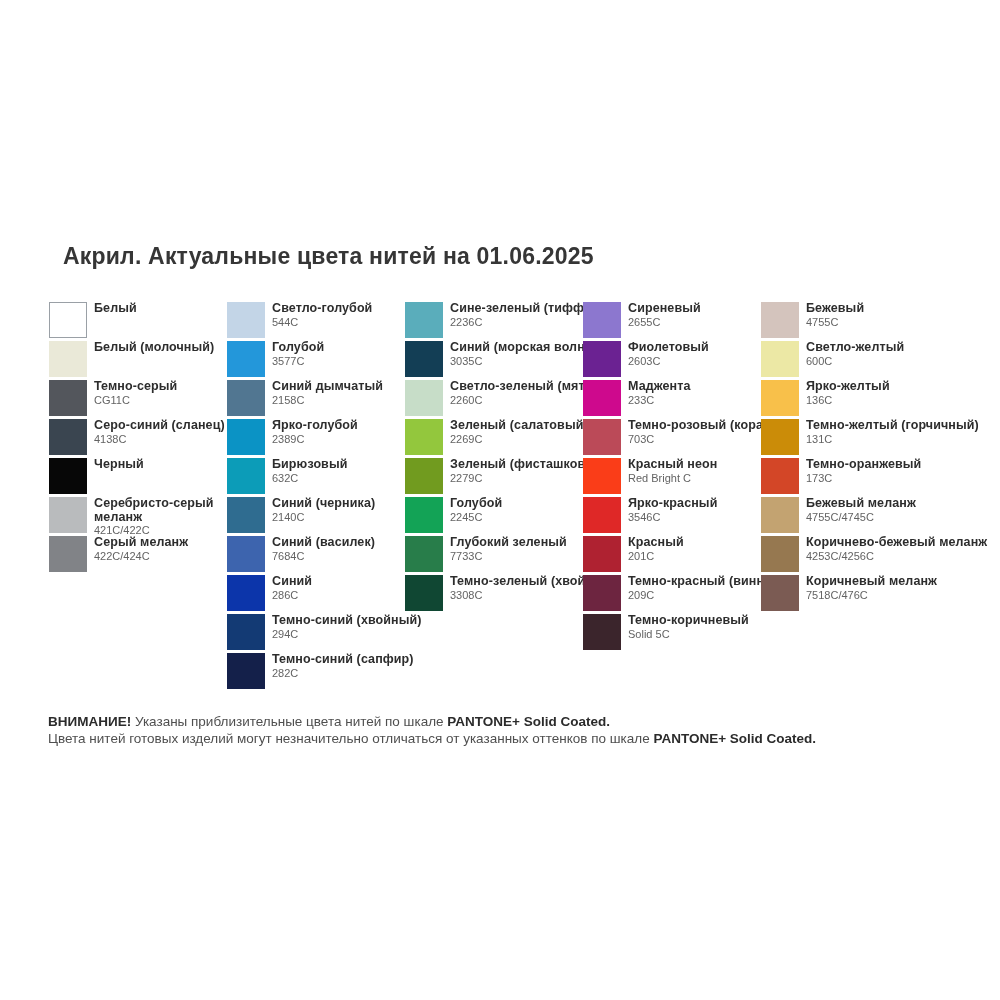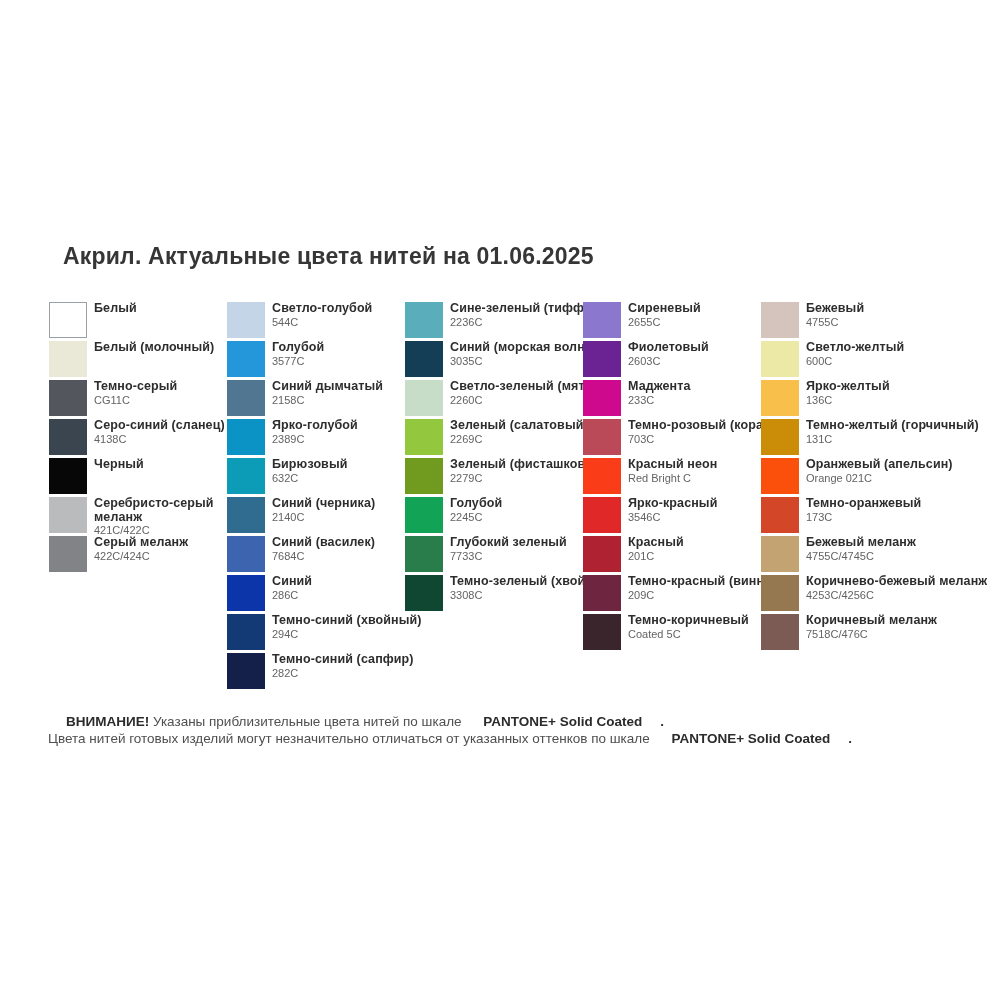--- a/index.html
+++ b/index.html
@@ -33,21 +33,21 @@
   }
   .cd {
     font-size: 11px; line-height: 13.5px;
     color: #636363; white-space: nowrap;
   }
   .footer {
     position: absolute; left: 48px; top: 714px;
     font-size: 13.5px; line-height: 16.5px; color: #4f4f4f;
   }
   .footer .line { white-space: nowrap; }
-  .fb { font-weight: bold; color: #2b2b2b; margin-left: 18px; }
+  .fb { font-weight: bold; color: #2b2b2b; }
 </style>
 </head>
 <body>
 
 <div class="title">Акрил. Актуальные цвета нитей на 01.06.2025</div>
 
 <div class="grid">
   <div class="col">
   <div class="item">
     <div class="sw bordered" style="background: rgb(255, 255, 255);"></div>
@@ -349,21 +349,21 @@
 
       <div class="cd">209C</div>
     </div>
   </div>
 
   <div class="item">
     <div class="sw" style="background: rgb(59, 37, 44);"></div>
     <div class="lbl">
       <div class="nm">Темно-коричневый</div>
 
-      <div class="cd">Coated 5C</div>
+      <div class="cd">Solid 5C</div>
     </div>
   </div>
 </div>
 
   <div class="col">
   <div class="item">
     <div class="sw" style="background: rgb(212, 196, 189);"></div>
     <div class="lbl">
       <div class="nm">Бежевый</div>
 
@@ -391,28 +391,20 @@
 
   <div class="item">
     <div class="sw" style="background: rgb(203, 140, 8);"></div>
     <div class="lbl">
       <div class="nm">Темно-желтый (горчичный)</div>
 
       <div class="cd">131C</div>
     </div>
   </div>
 
-  <div class="item">
-    <div class="sw" style="background: rgb(251, 80, 12);"></div>
-    <div class="lbl">
-      <div class="nm">Оранжевый (апельсин)</div>
-
-      <div class="cd">Orange 021C</div>
-    </div>
-  </div>
 
   <div class="item">
     <div class="sw" style="background: rgb(211, 70, 39);"></div>
     <div class="lbl">
       <div class="nm">Темно-оранжевый</div>
 
       <div class="cd">173C</div>
     </div>
   </div>
 

